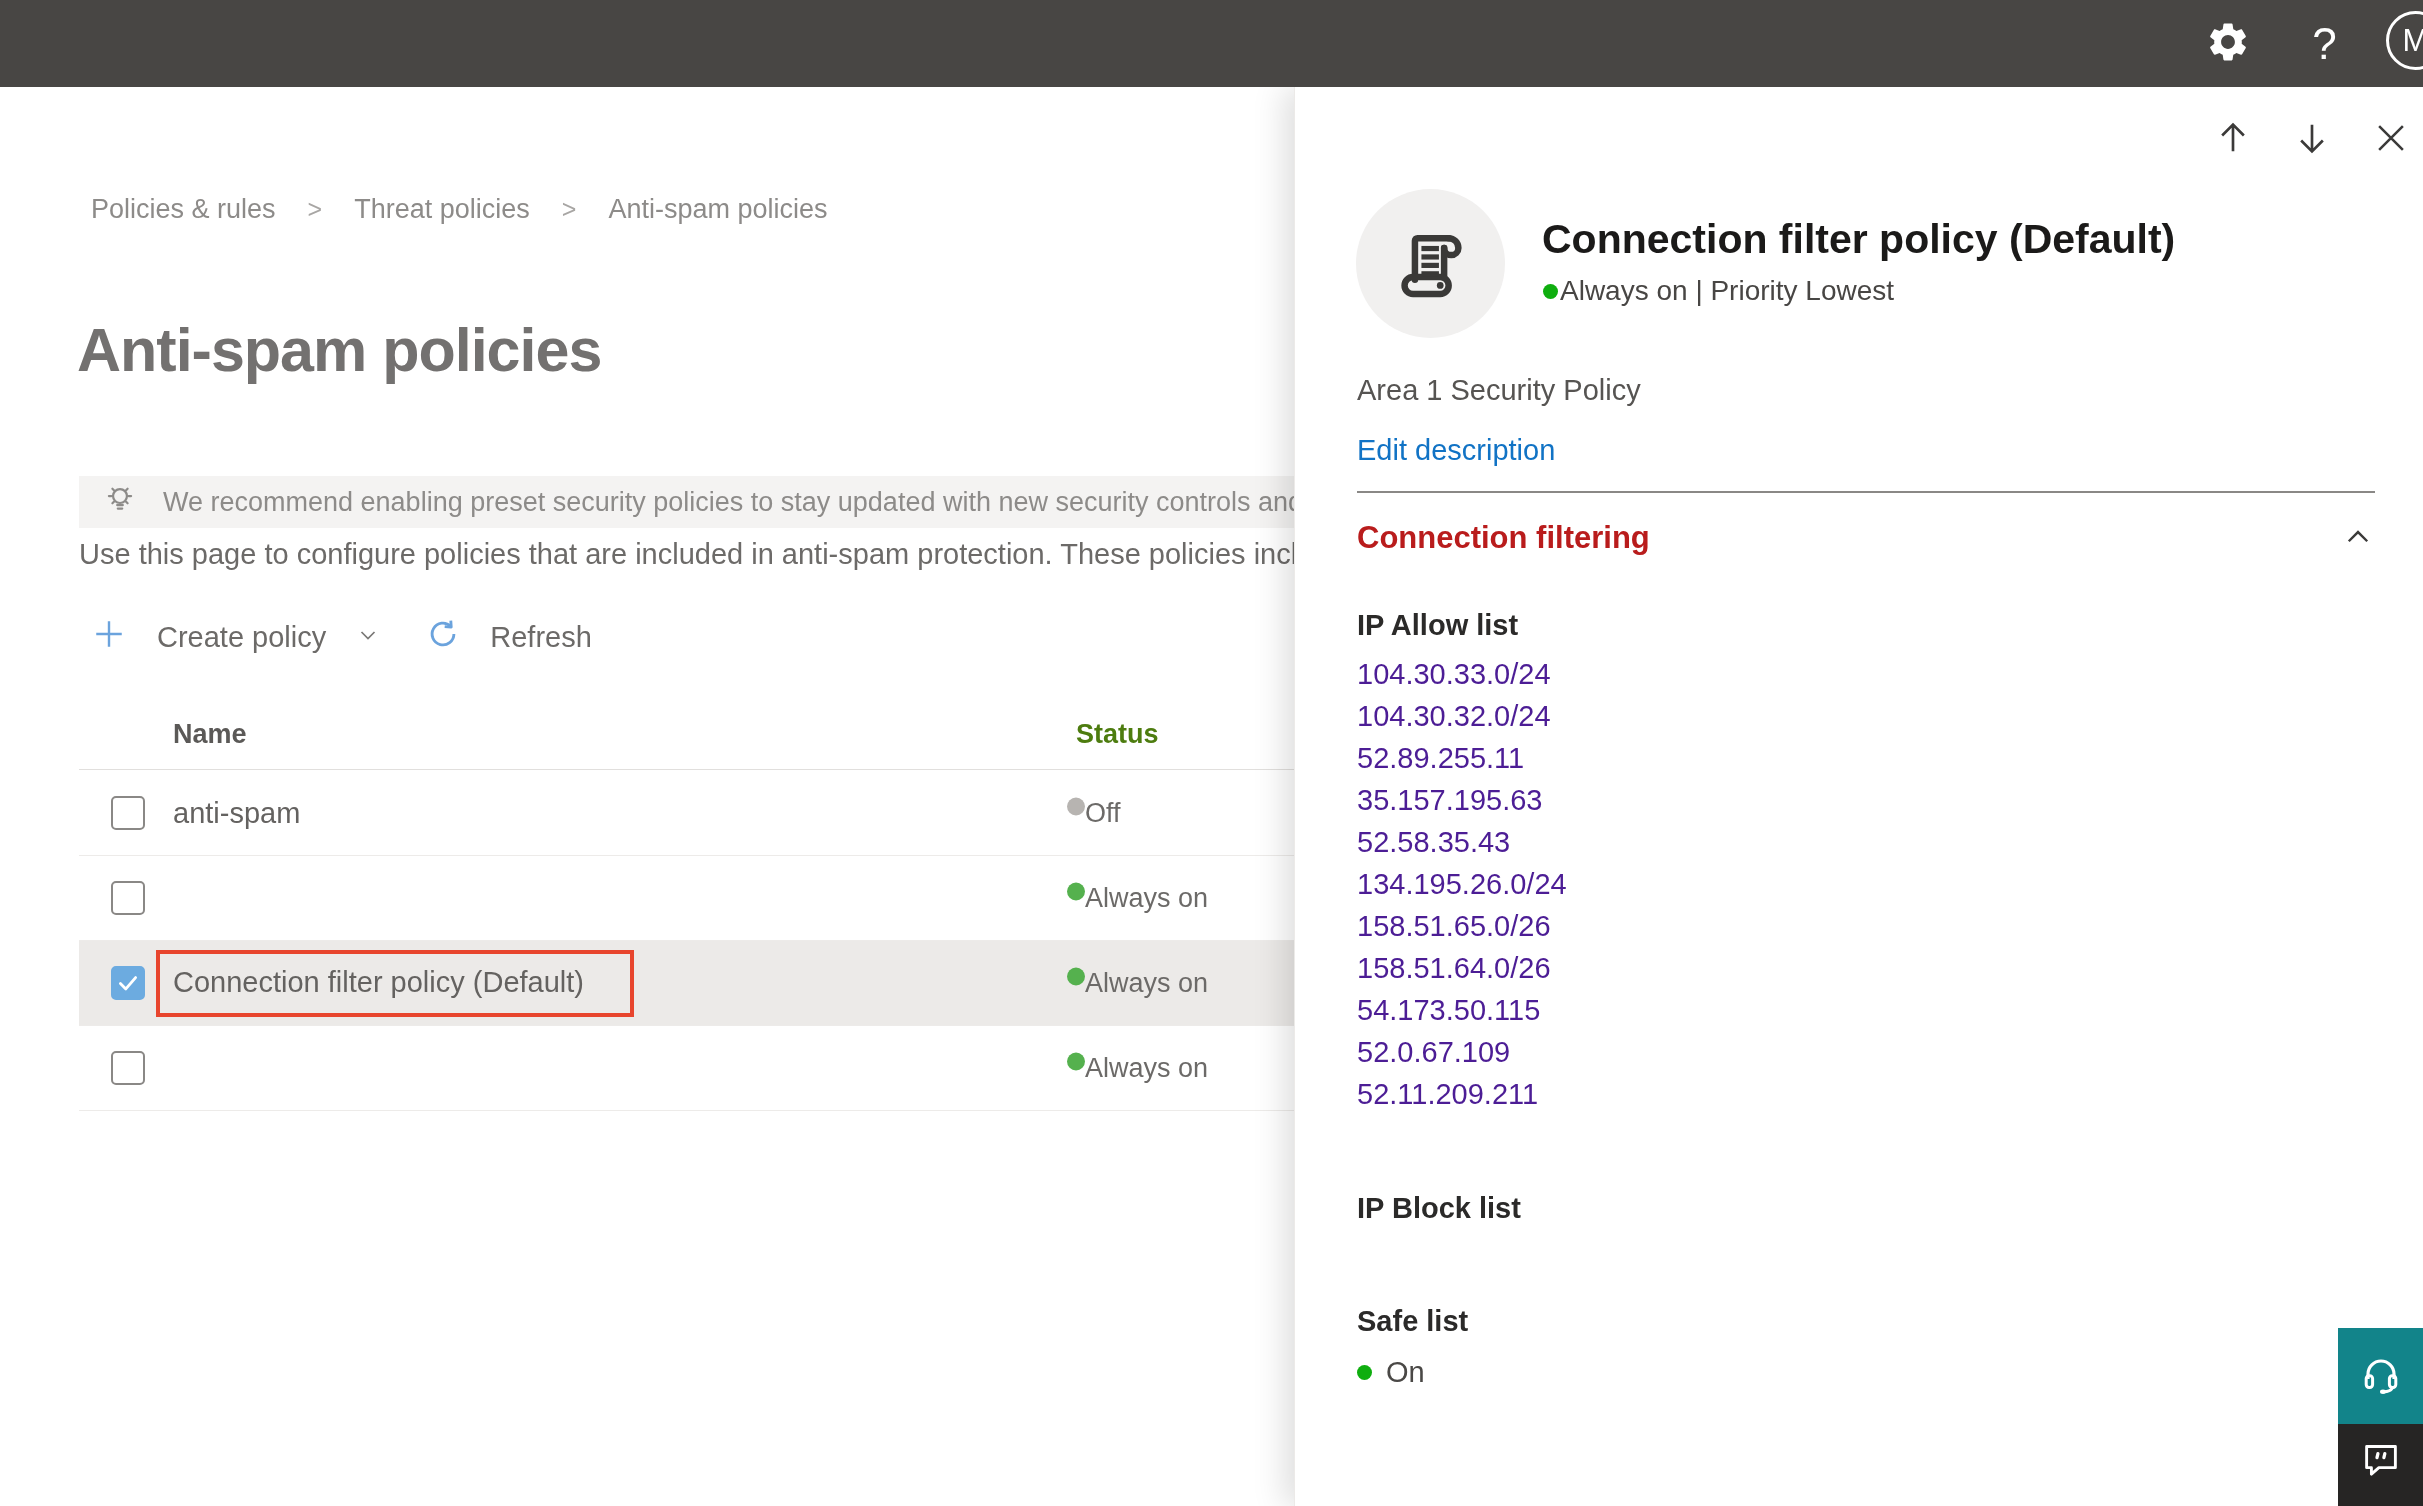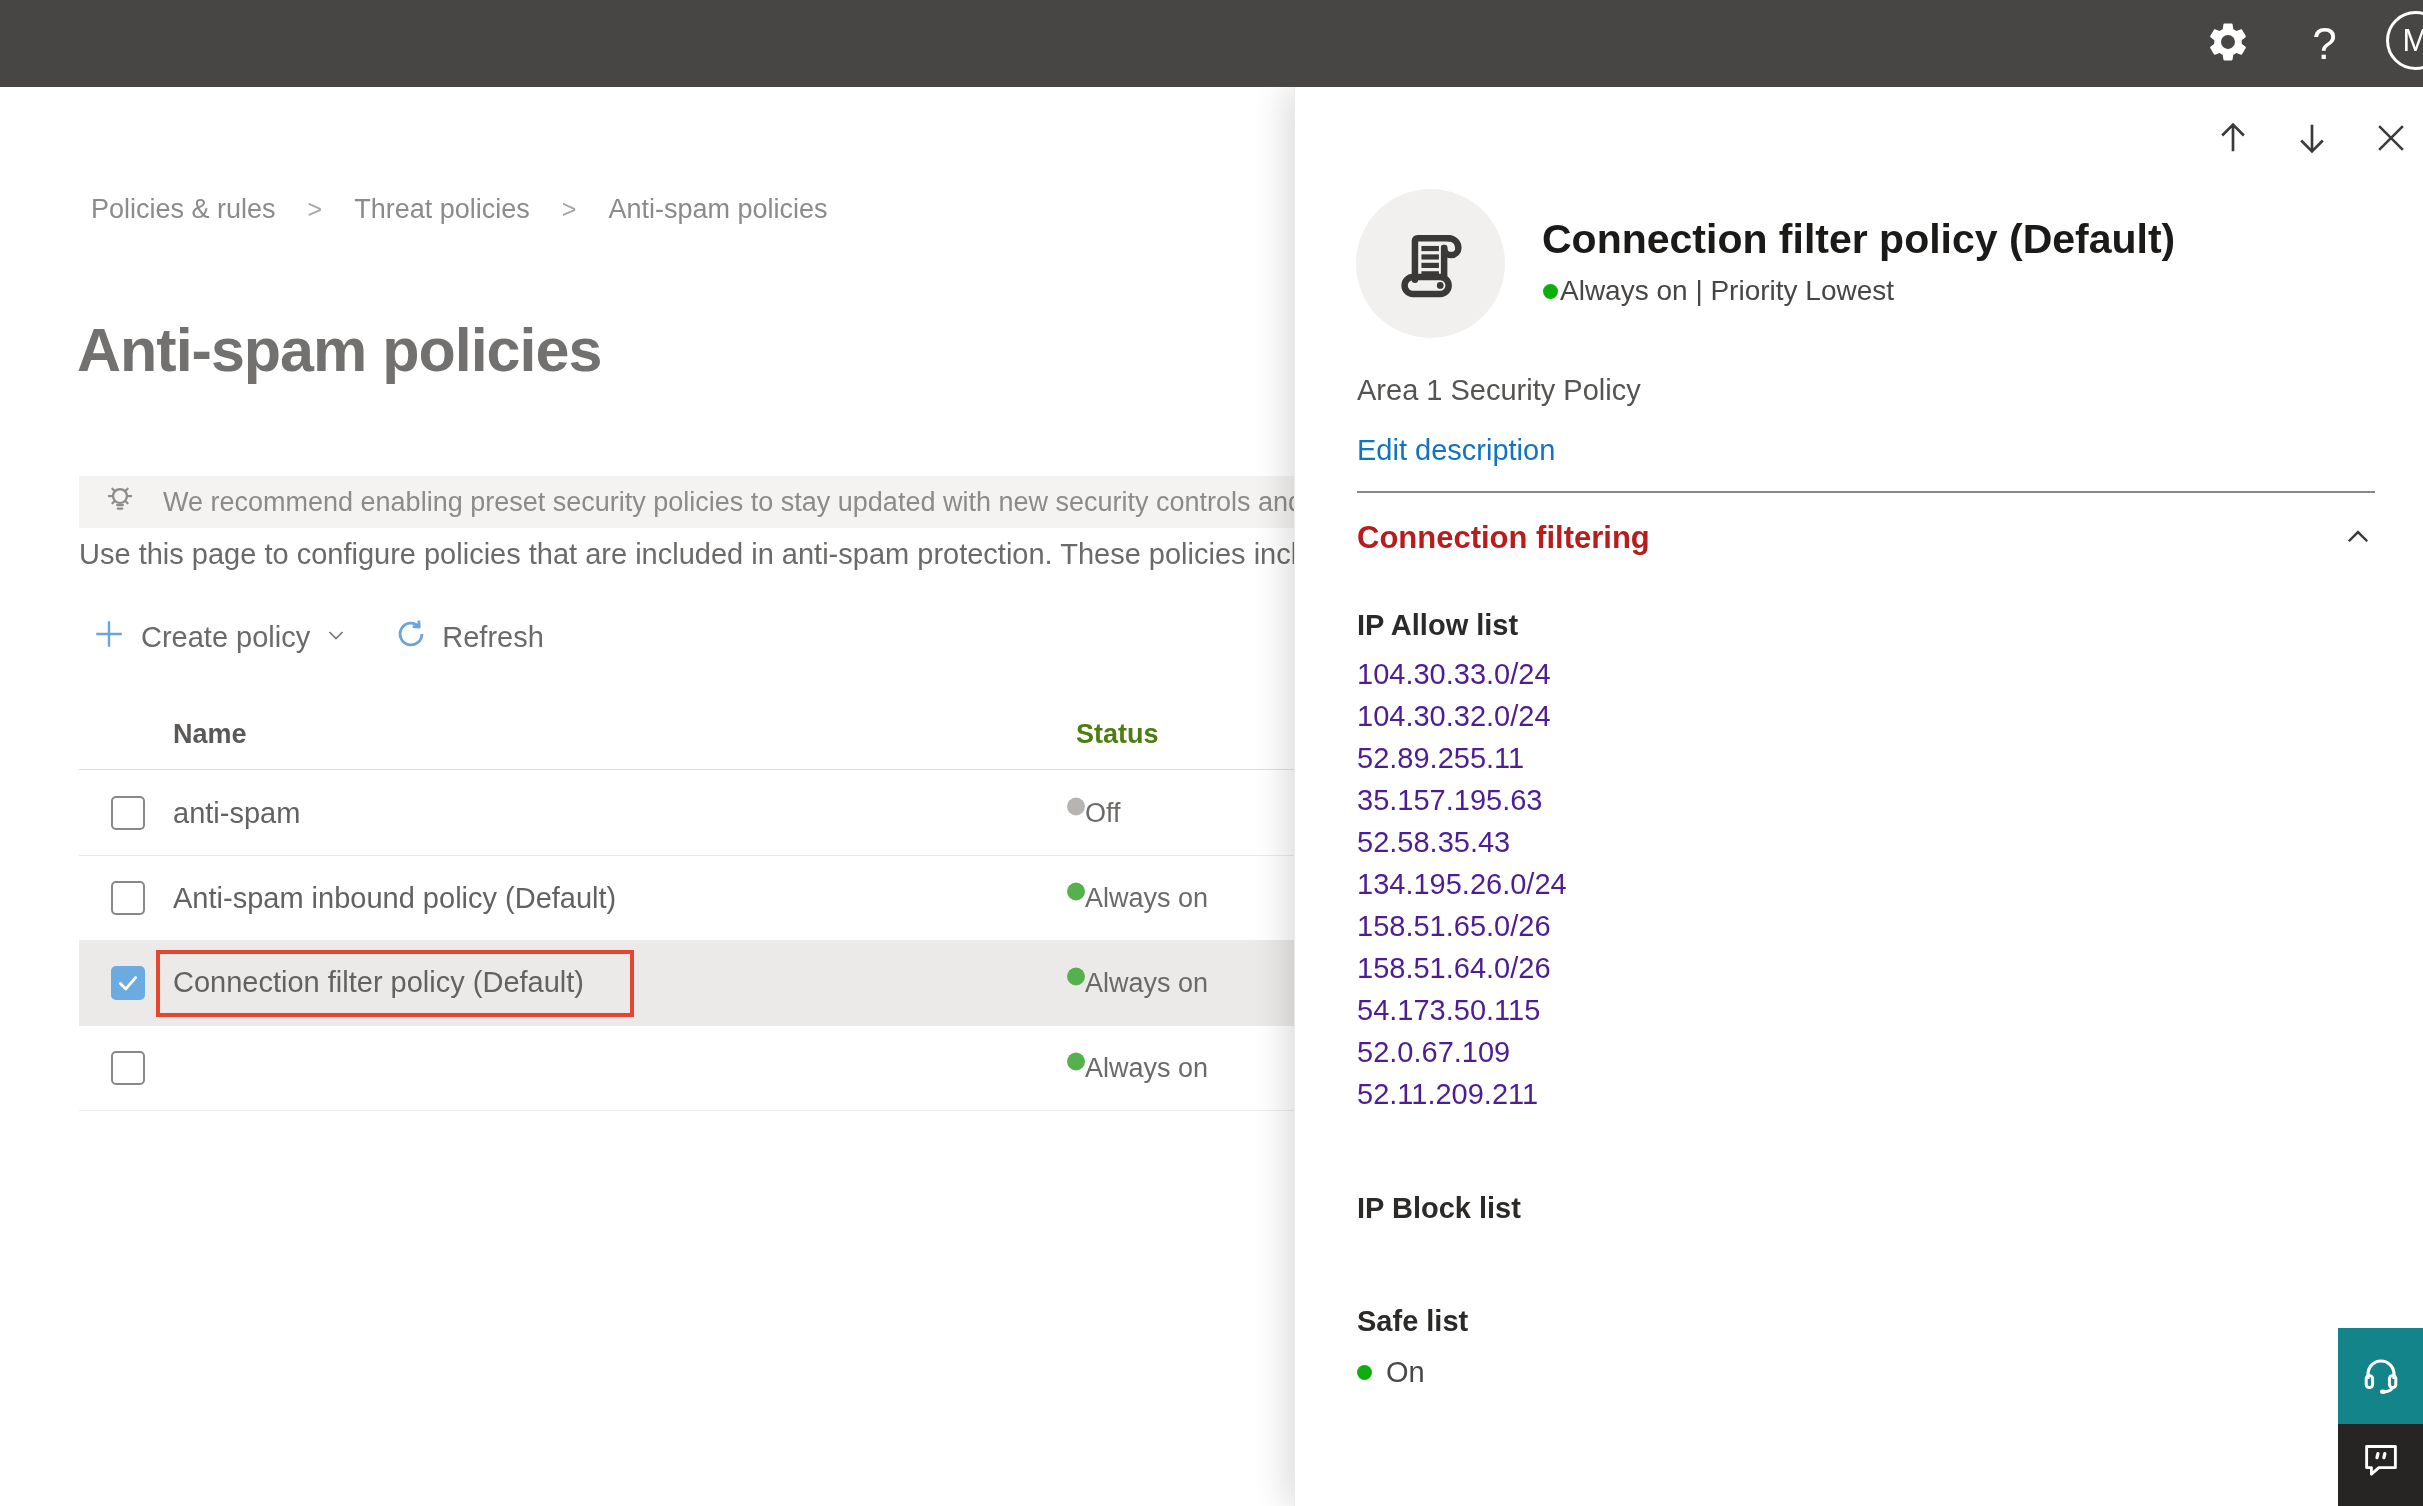--- a/index.html
+++ b/index.html
@@ -24,21 +24,21 @@
   .breadcrumb .sep{color:#a8a6a4;font-size:25px;}
   .page-title{position:absolute;left:77px;top:315px;font-size:61px;font-weight:bold;color:#737170;letter-spacing:-1px;z-index:1;}
 
   .banner{position:absolute;left:79px;right:0;top:476px;height:52px;background:var(--banner-bg);
     display:flex;align-items:center;padding-left:22px;gap:24px;z-index:1;}
   .banner-text{font-size:27px;color:#8d8b89;white-space:nowrap;}
 
   .intro{position:absolute;left:79px;top:538px;font-size:29px;color:#6c6a68;white-space:nowrap;z-index:1;}
 
   .toolbar{position:absolute;left:91px;top:610px;height:55px;display:flex;align-items:center;z-index:1;}
-  .tbtn{display:flex;align-items:center;gap:14px;background:none;border:none;cursor:pointer;font-family:inherit;
+  .tbtn{display:flex;align-items:center;gap:30px;background:none;border:none;cursor:pointer;font-family:inherit;
     font-size:29px;color:#6c6a68;}
   .tbtn + .tbtn{margin-left:46px;}
 
   .table-header{position:absolute;left:79px;right:0;top:705px;height:65px;border-bottom:1px solid #e1dfdd;z-index:1;}
   .th-name{position:absolute;left:94px;top:14px;font-size:27px;font-weight:600;color:#5b5957;cursor:pointer;}
   .th-status{position:absolute;left:986px;top:14px;font-size:27px;font-weight:600;color:#4d7c0f;cursor:pointer;margin-left:11px;}
 
   .rows{position:absolute;left:79px;right:0;top:771px;z-index:1;}
   .t-row{position:relative;height:85px;display:flex;align-items:center;padding-left:94px;border-bottom:1px solid #edebe9;cursor:pointer;}
   .t-row.selected{background:var(--row-selected);}
@@ -167,21 +167,20 @@
     <span class="status-cell">
       <span class="dot off"></span>
       <span class="status-text">Off</span>
     </span>
   </div>
 
   <div class="t-row">
     <span class="checkbox">
       
     </span>
-    <span class="row-name">Anti-spam inbound policy (Default)</span>
     <span class="status-cell">
       <span class="dot on"></span>
       <span class="status-text">Always on</span>
     </span>
   </div>
 
   <div class="t-row selected">
     <span class="checkbox checked">
       <svg width="26" height="26" viewBox="0 0 24 24" fill="none" stroke="#fff" stroke-width="2.6" stroke-linecap="round" stroke-linejoin="round">
           <path d="M5 12.5l5 5L19 7"></path>

